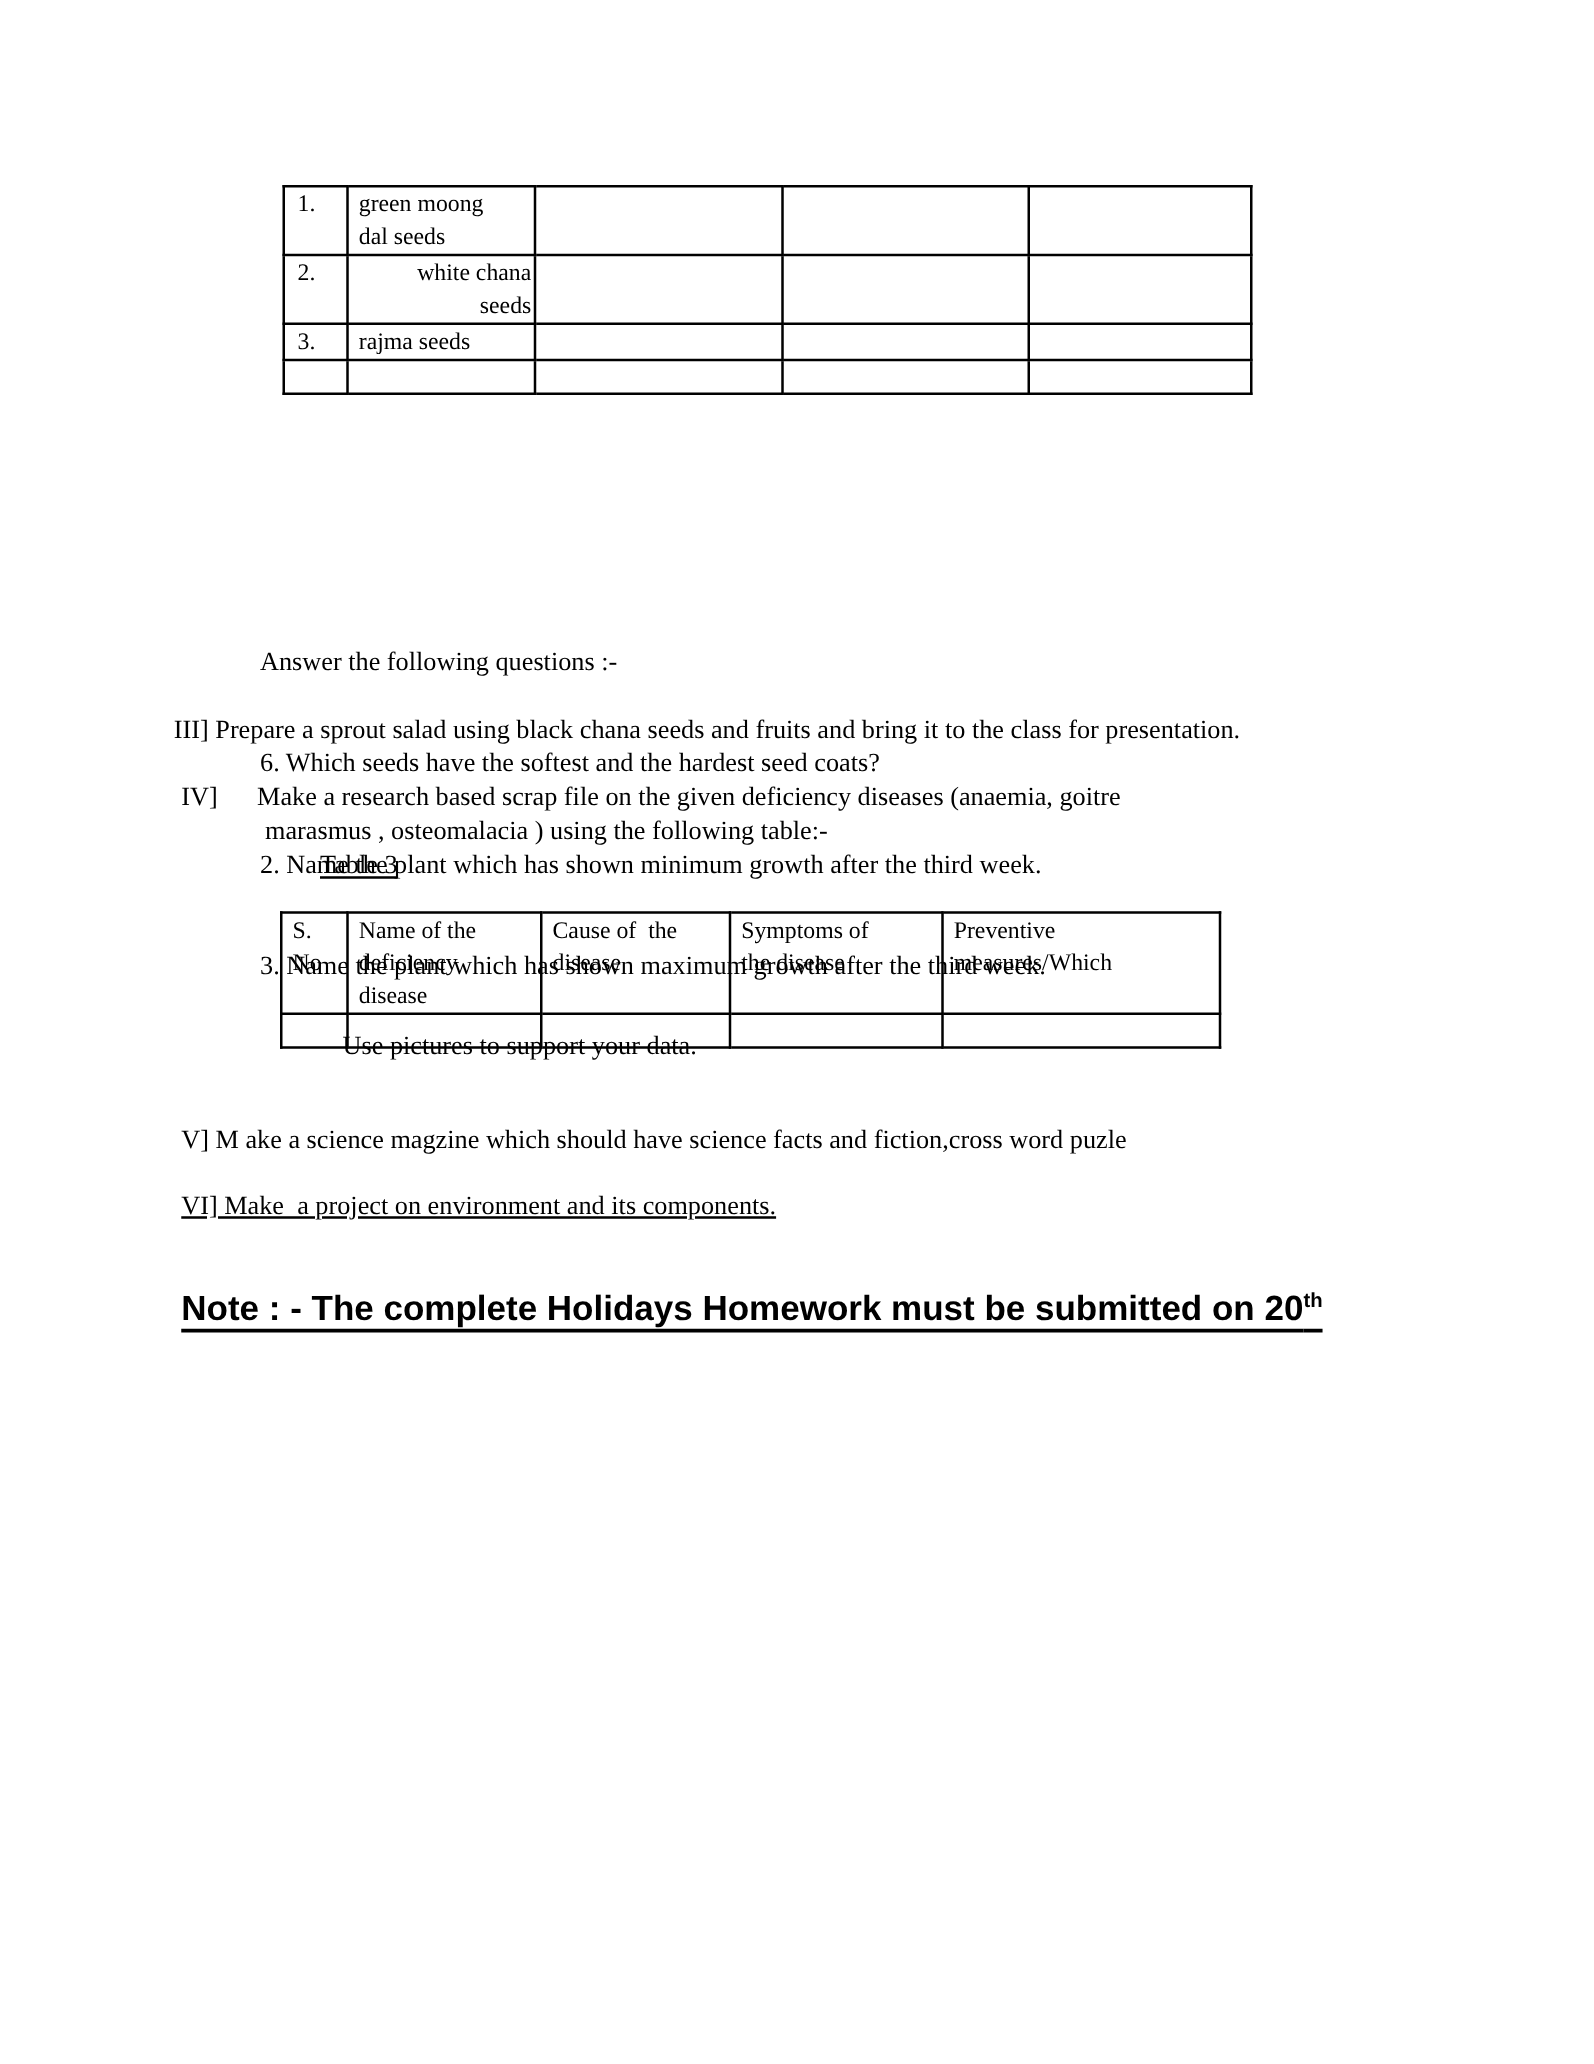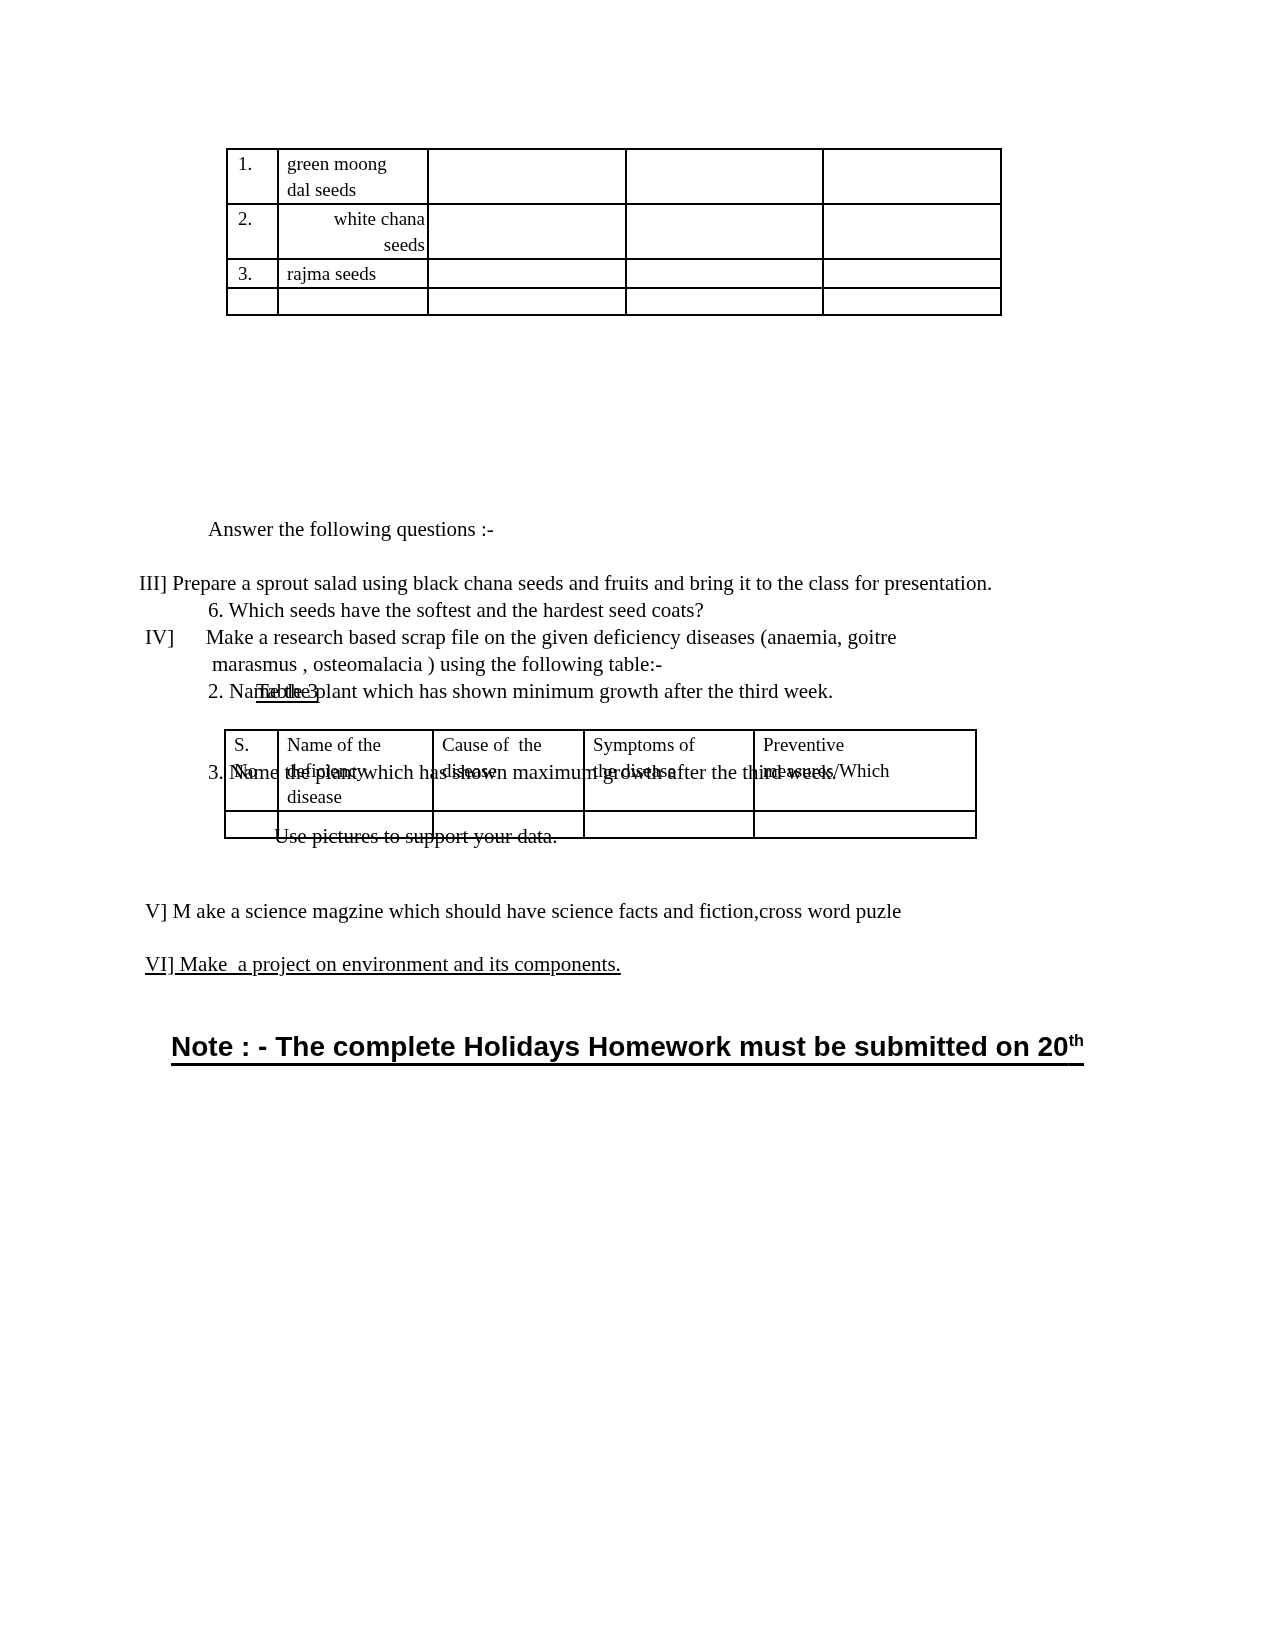--- a/index.html
+++ b/index.html
@@ -64,21 +64,20 @@
 
   
   .note {
     position: absolute;
     left: 145px; top: 1022px;
     font-family: "Liberation Sans", "DejaVu Sans", sans-serif;
     font-weight: bold;
     font-size: 28px;
     line-height: 50px;
     white-space: nowrap;
-    margin-left: 26px;
   }
   .note .u {
     text-decoration: underline;
     text-decoration-thickness: 3px;
     text-underline-offset: 7px;
   }
   .note sup {
     font-size: 0.58em;
     vertical-align: super;
     line-height: 0;

